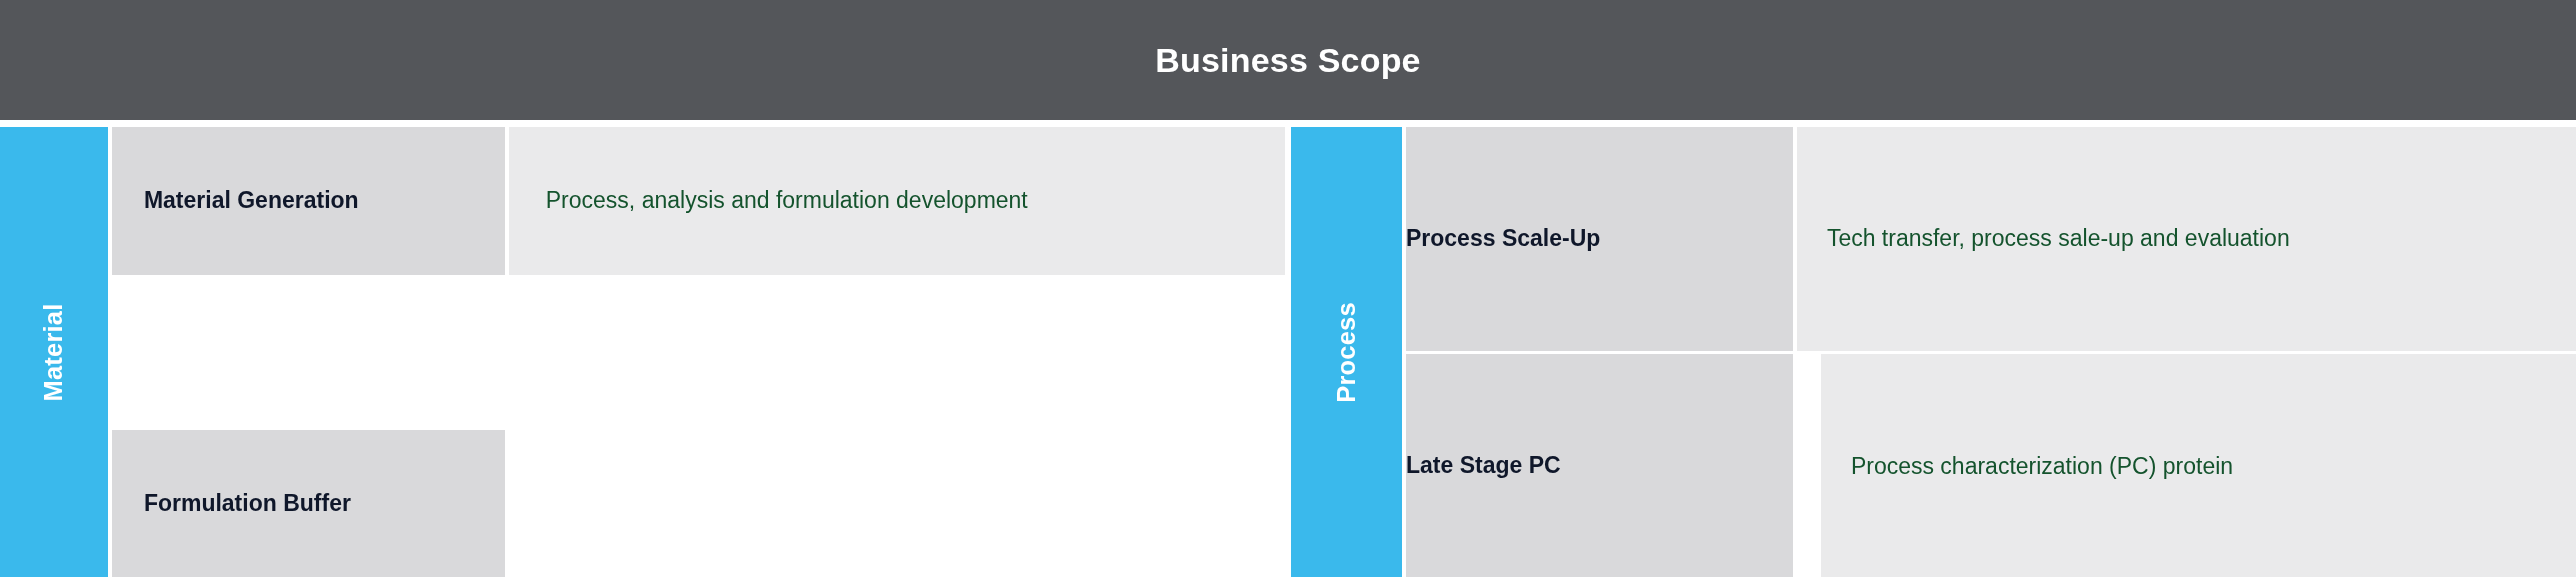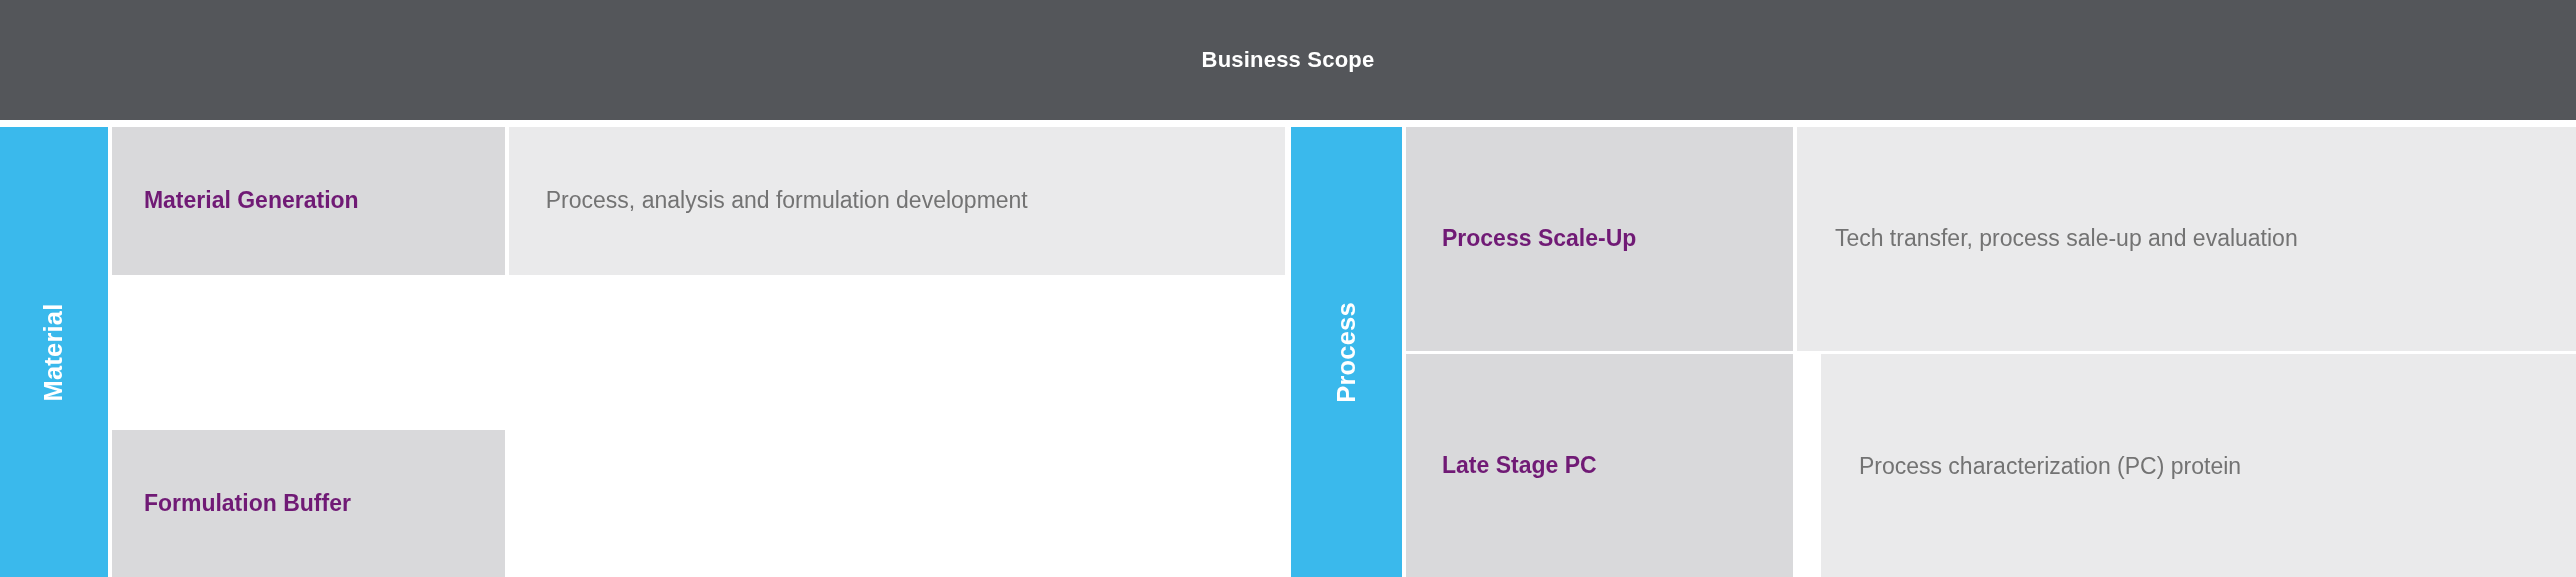--- a/index.html
+++ b/index.html
@@ -29,21 +29,21 @@
     top: 0;
     width: 2576px;
     height: 120px;
     background: #54565a;
     display: flex;
     align-items: center;
     justify-content: center;
   }
   .header-title {
     color: #ffffff;
-    font-size: 22px;
+    font-size: 34px;
     font-weight: bold;
     letter-spacing: 0.2px;
     font-family: "Liberation Sans", sans-serif;
   }
 
   
   .panels {
     position: absolute;
     left: 0;
     top: 127px;
@@ -116,34 +116,34 @@
     box-sizing: border-box;
     margin-left: 3.9px;
     flex: 1 1 auto;
   }
 
   
   .panel-material .cell-name { flex: 0 0 393px; padding-left: 32px; }
   .panel-material .cell-desc { padding-left: 37px; }
 
   
-  .panel-process .cell-name { flex: 0 0 387px; padding-left: 36px; }
-  .panel-process .cell-desc { padding-left: 38px; text-align: right; }
+  .panel-process .cell-name { flex: 0 0 387px; }
+  .panel-process .cell-desc { padding-left: 30px; text-align: right; }
 
   .name-text {
     font-size: 23px;
     font-weight: bold;
-    color: #701a75;
+    color: #0f172a;
     font-family: "Liberation Sans", sans-serif;
     line-height: 1.2;
   }
   .desc-text {
     font-size: 23px;
     font-weight: normal;
-    color: #737373;
+    color: #14532d;
     font-family: "Liberation Sans", sans-serif;
     line-height: 1.25;
   }
 </style>
 </head>
 <body>
 
 <div class="infographic">
 
   <div class="header-banner">

